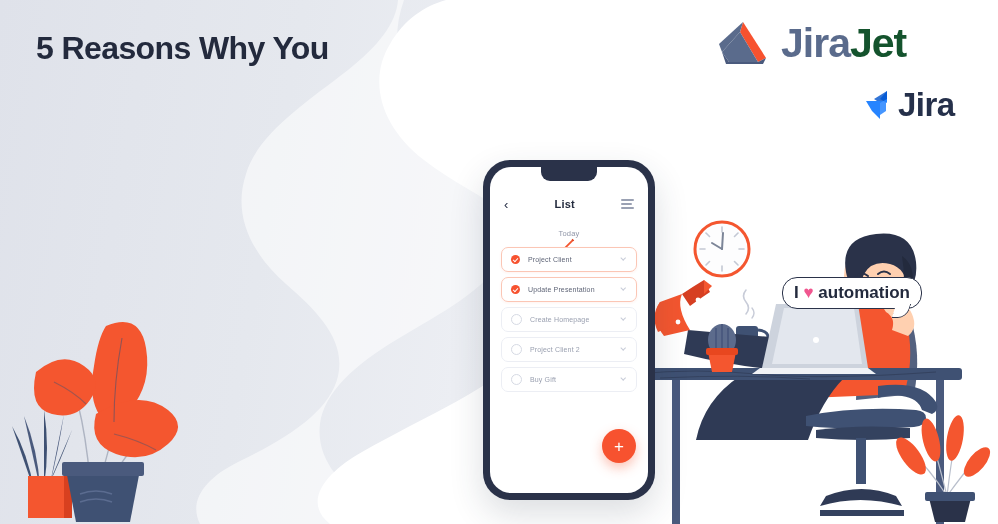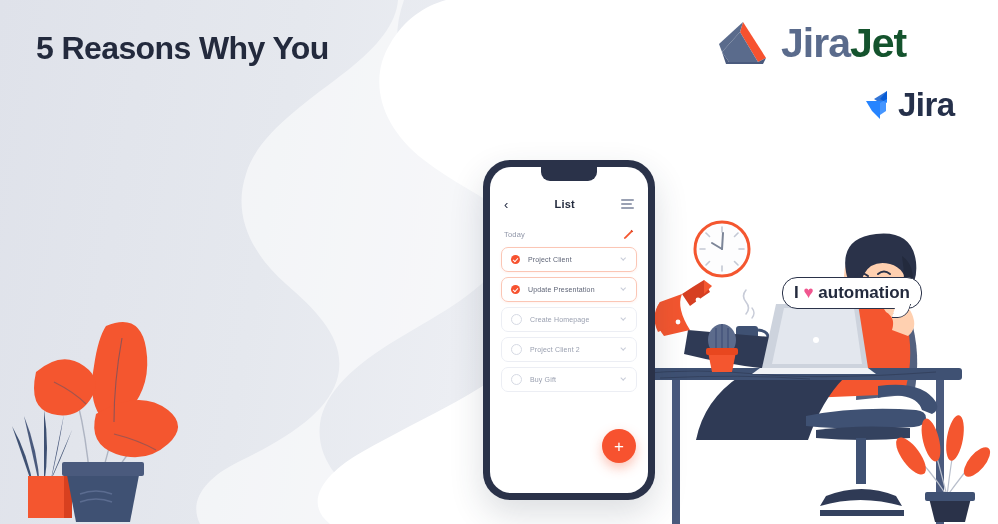--- a/index.html
+++ b/index.html
@@ -58,21 +58,21 @@
   }
   .ph-back{color:#2a3249;font-size:13px;line-height:1;}
   .ph-title{font-size:11px;font-weight:bold;color:#232a3d;letter-spacing:.2px;}
   .ph-burger{width:13px;display:flex;flex-direction:column;gap:2.5px;}
   .ph-burger i{display:block;height:1.4px;background:#9aa1b3;border-radius:1px;}
   .ph-burger i:nth-child(2){width:85%;}
   .ph-burger i:nth-child(3){width:100%;}
 
   .ph-today-row{
     position:absolute;left:14px;right:14px;top:62px;
-    display:flex;align-items:center;justify-content:space-between;
+    display:flex;align-items:center;justify-content:space-between;flex-direction:column;
   }
   .ph-today{font-size:7.5px;color:#9096a8;letter-spacing:.2px;}
   .ph-pencil{width:11px;height:11px;}
 
   .ph-list{position:absolute;left:11px;right:11px;top:80px;display:flex;flex-direction:column;gap:5px;}
   .task{
     position:relative;height:25px;border-radius:7px;box-sizing:border-box;
     display:flex;align-items:center;padding:0 9px;gap:8px;background:#fff;
   }
   .task.done{border:1px solid #fbc6b5;box-shadow:0 1px 3px rgba(247,82,47,.07);}

